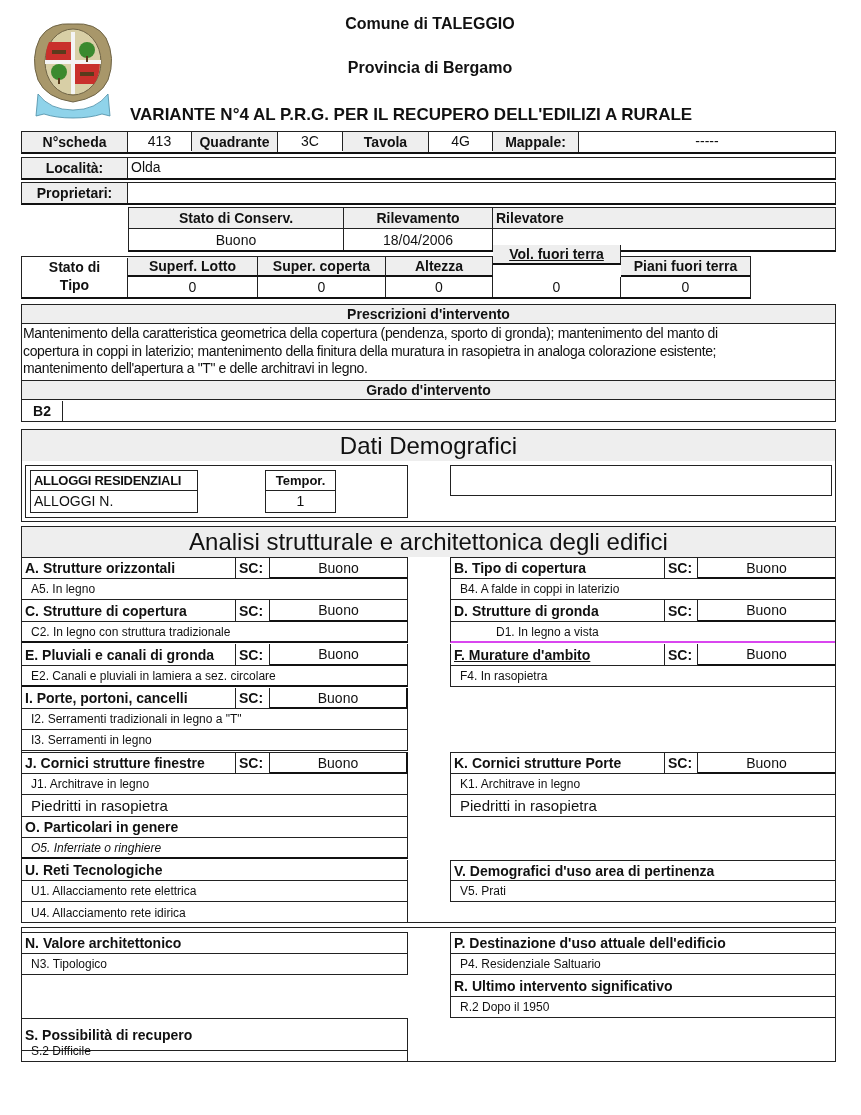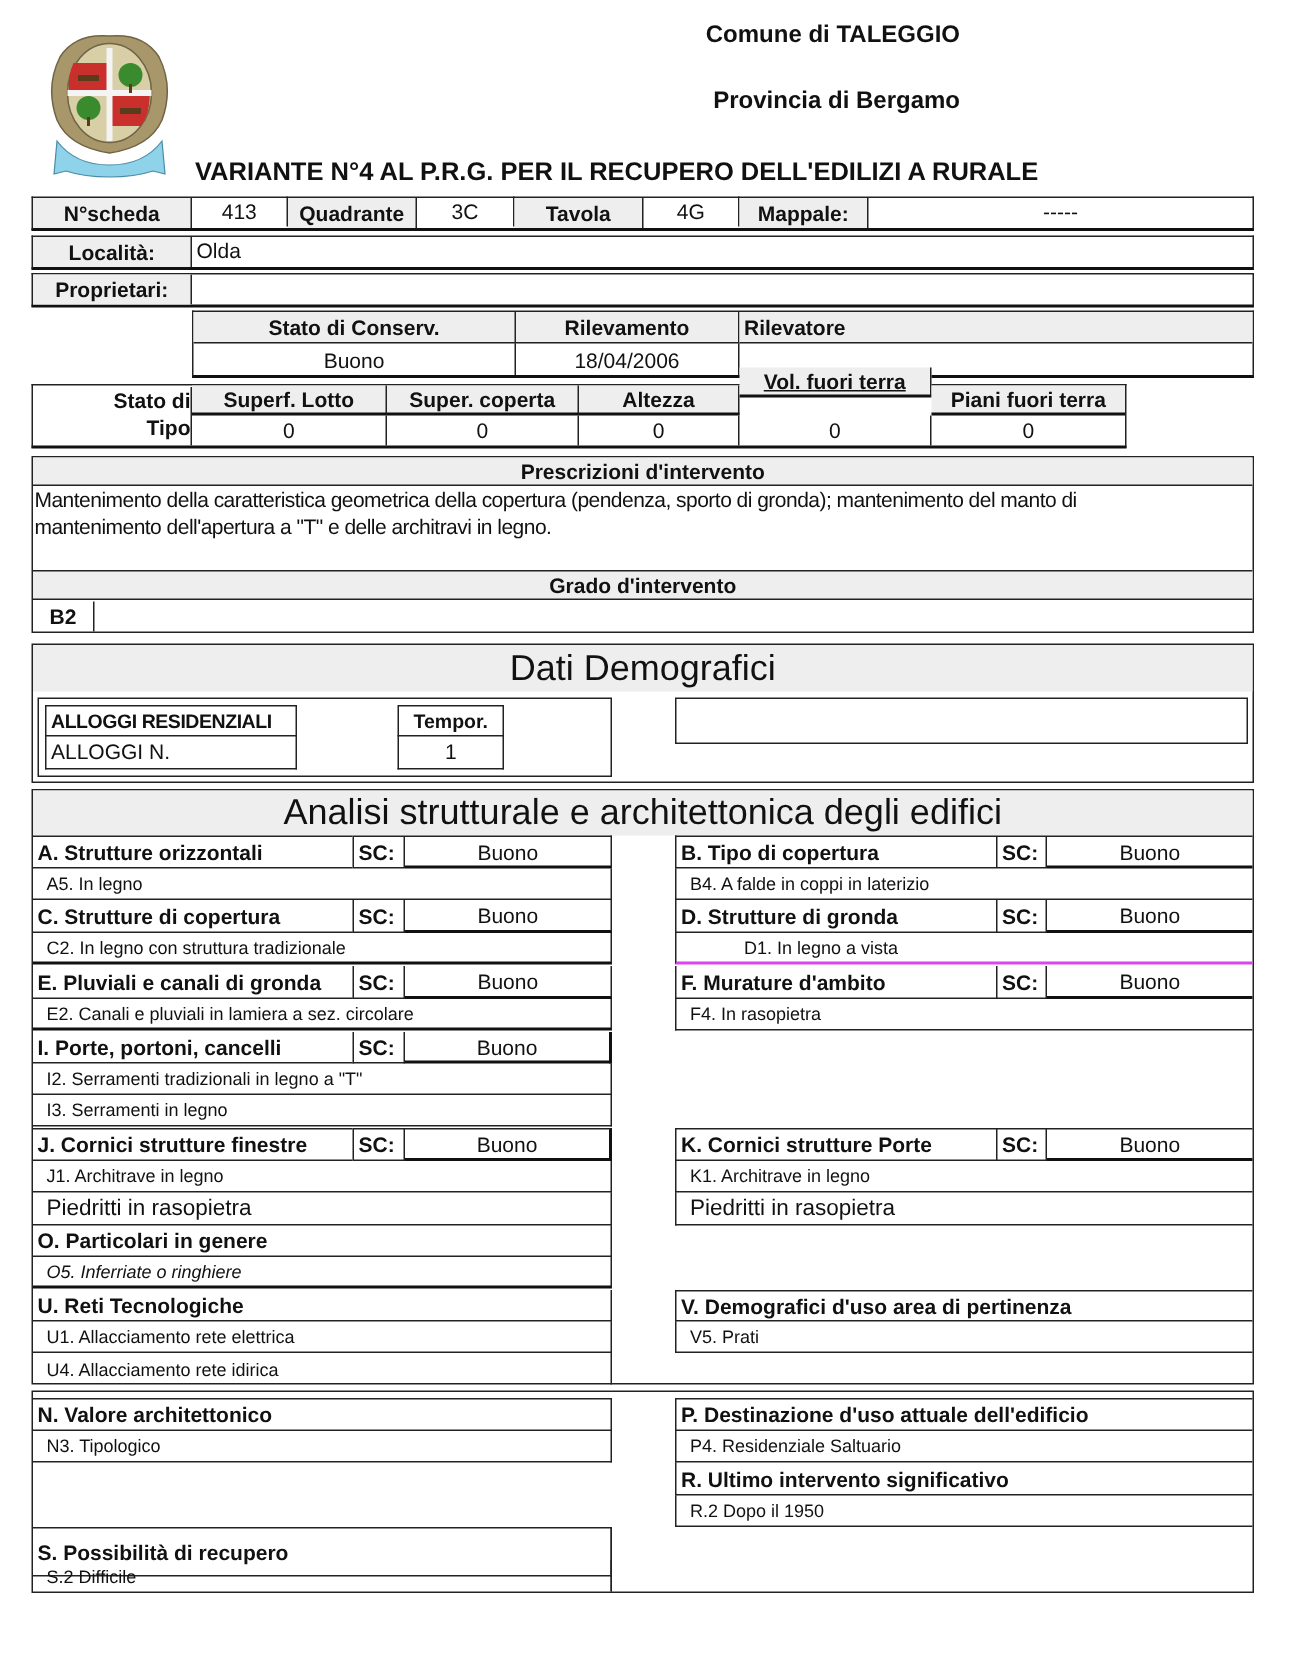--- a/index.html
+++ b/index.html
@@ -2,21 +2,21 @@
 <html><head>
 <meta charset="utf-8">
 <style>
   html, body { margin:0; padding:0; background:#fff; }
   body { width:861px; height:1115px; position:relative; overflow:hidden;
          font-family:"Liberation Sans", sans-serif; color:#111; }
   .abs { position:absolute; box-sizing:border-box; }
   .b { border:1px solid #222; }
   .g { background:#eeeeee; }
   .bold { font-weight:bold; }
-  .c { text-align:right; }
+  .c { text-align:center; }
   .t13 { font-size:13px; }
   .t14 { font-size:14px; }
   .t12 { font-size:12px; }
   .cell { display:flex; align-items:center; overflow:hidden; white-space:nowrap; }
   .cell.c { justify-content:center; }
   .pad { padding-left:3px; }
   .pad2 { padding-left:9px; }
   .title-main { font-weight:bold; font-size:17px; }
   .sectitle { font-size:24px; font-weight:normal; }
 </style>
@@ -84,20 +84,21 @@
 <div class="abs cell c t14" style="left:128px;top:277px;width:130px;height:20px;border-right:1px solid #222;">0</div>
 <div class="abs cell c t14" style="left:258px;top:277px;width:128px;height:20px;border-right:1px solid #222;">0</div>
 <div class="abs cell c t14" style="left:386px;top:277px;width:107px;height:20px;border-right:1px solid #222;">0</div>
 <div class="abs cell c t14" style="left:493px;top:277px;width:128px;height:20px;border-right:1px solid #222;">0</div>
 <div class="abs cell c t14" style="left:621px;top:277px;width:129px;height:20px;">0</div>
 
 <div class="abs b" style="left:21px;top:304px;width:815px;height:118px;"></div>
 <div class="abs cell c g bold t14" style="left:22px;top:305px;width:813px;height:19px;border-bottom:1px solid #222;">Prescrizioni d'intervento</div>
 <div class="abs t14" style="left:23px;top:325px;width:812px;line-height:17.5px;letter-spacing:-0.35px;">
   <div style="white-space:nowrap;">Mantenimento della caratteristica geometrica della copertura (pendenza, sporto di gronda); mantenimento del manto di</div>
+  <div style="white-space:nowrap;">copertura in coppi in laterizio; mantenimento della finitura della muratura in rasopietra in analoga colorazione esistente;</div>
   <div style="white-space:nowrap;">mantenimento dell'apertura a "T" e delle architravi in legno.</div>
 </div>
 <div class="abs cell c g bold t14" style="left:22px;top:380px;width:813px;height:20px;border-top:1px solid #222;border-bottom:1px solid #222;">Grado d'intervento</div>
 <div class="abs cell c bold t14" style="left:22px;top:401px;width:41px;height:20px;border-right:1px solid #222;">B2</div>
 <div class="abs cell pad t14" style="left:63px;top:401px;width:772px;height:20px;"></div>
 
 <div class="abs b" style="left:21px;top:429px;width:815px;height:93px;"></div>
 <div class="abs cell c g sectitle" style="left:22px;top:430px;width:813px;height:31px;">Dati Demografici</div>
 <div class="abs b" style="left:25px;top:465px;width:383px;height:53px;"></div>
 <div class="abs cell bold t13 pad" style="left:30px;top:470px;width:168px;height:21px;border:1px solid #222;border-bottom:1px solid #222;letter-spacing:-0.3px;">ALLOGGI RESIDENZIALI</div>
@@ -146,21 +147,21 @@
 <div class="abs cell bold t14 pad" style="left:450px;top:557px;width:214px;height:22px;border:1px solid #222;border-right:none;">B. Tipo di copertura</div>
 <div class="abs cell bold t14 pad" style="left:664px;top:557px;width:34px;height:22px;border:1px solid #222;">SC:</div>
 <div class="abs cell c t14" style="left:698px;top:557px;width:137px;height:22px;border-top:1px solid #222;border-bottom:2px solid #111;">Buono</div>
 <div class="abs cell t12 pad2" style="left:450px;top:579px;width:385px;height:21px;border-left:1px solid #222;border-bottom:1px solid #222;">B4. A falde in coppi in laterizio</div>
 
 <div class="abs cell bold t14 pad" style="left:450px;top:600px;width:214px;height:22px;border-left:1px solid #222;border-bottom:1px solid #222;">D. Strutture di gronda</div>
 <div class="abs cell bold t14 pad" style="left:664px;top:600px;width:34px;height:22px;border:1px solid #222;border-top:none;">SC:</div>
 <div class="abs cell c t14" style="left:698px;top:600px;width:137px;height:22px;border-bottom:2px solid #111;">Buono</div>
 <div class="abs cell t12 pad2" style="left:450px;top:622px;width:385px;height:21px;border-left:1px solid #222;border-bottom:2px solid #d946ef;padding-left:45px;">D1. In legno a vista</div>
 
-<div class="abs cell bold t14 pad" style="left:450px;top:644px;width:214px;height:22px;border-left:1px solid #222;border-bottom:1px solid #222;">F. Murature d'ambito</div>
+<div class="abs cell bold t14 pad" style="left:450px;top:644px;width:214px;height:22px;border-left:1px solid #222;border-bottom:1px solid #222;text-decoration:underline;">F. Murature d'ambito</div>
 <div class="abs cell bold t14 pad" style="left:664px;top:644px;width:34px;height:22px;border:1px solid #222;border-top:none;">SC:</div>
 <div class="abs cell c t14" style="left:698px;top:644px;width:137px;height:22px;border-bottom:2px solid #111;">Buono</div>
 <div class="abs cell t12 pad2" style="left:450px;top:666px;width:385px;height:21px;border-left:1px solid #222;border-bottom:1px solid #222;">F4. In rasopietra</div>
 
 <div class="abs cell bold t14 pad" style="left:450px;top:752px;width:214px;height:22px;border:1px solid #222;border-right:none;">K. Cornici strutture Porte</div>
 <div class="abs cell bold t14 pad" style="left:664px;top:752px;width:34px;height:22px;border:1px solid #222;">SC:</div>
 <div class="abs cell c t14" style="left:698px;top:752px;width:137px;height:22px;border-top:1px solid #222;border-bottom:2px solid #111;">Buono</div>
 <div class="abs cell t12 pad2" style="left:450px;top:774px;width:385px;height:21px;border-left:1px solid #222;border-bottom:1px solid #222;">K1. Architrave in legno</div>
 <div class="abs cell pad2" style="left:450px;top:795px;width:385px;height:22px;font-size:15px;border-left:1px solid #222;border-bottom:1px solid #222;">Piedritti in rasopietra</div>
 

